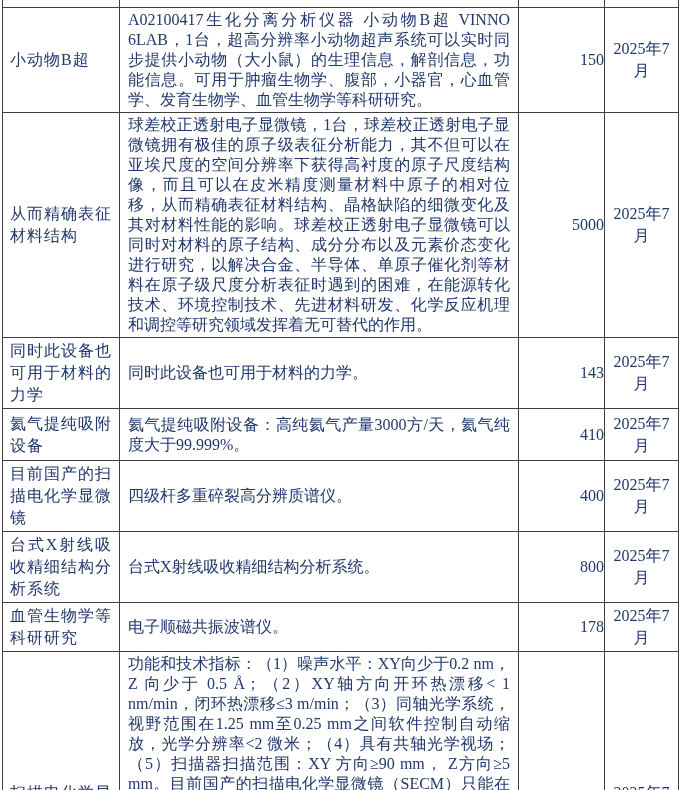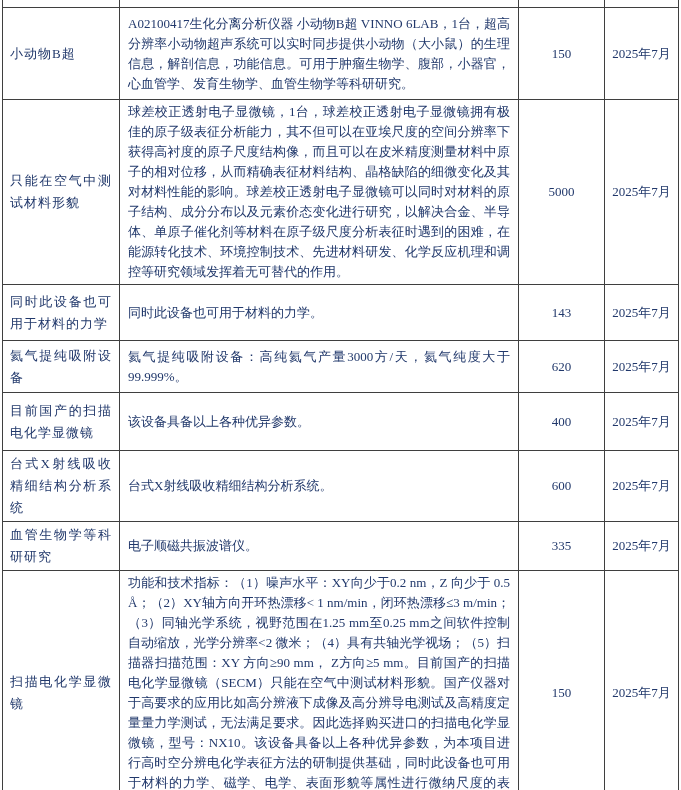--- a/index.html
+++ b/index.html
@@ -23,39 +23,39 @@
   table.doc-table{
     position:absolute;
     left:2px;
     top:-2px;
     border-collapse:collapse;
     table-layout:fixed;
     width:676px;
   }
   .doc-table td{
     border:1px solid var(--border-color);
-    font-size:13px;
+    font-size:16px;
     color:var(--text-color);
     overflow:hidden;
     vertical-align:middle;
     background:var(--bg-color);
   }
   td.name-cell{
     text-align:justify;
     padding:2px 7px;
     line-height:22px;
     letter-spacing:1px;
   }
   td.desc-cell{
     text-align:justify;
     padding:2px 8px;
     line-height:20px;
   }
   td.budget-cell{
-    text-align:center;
+    text-align:right;
     padding:2px 0;
   }
   td.date-cell{
     text-align:center;
     padding:2px 2px;
     line-height:22px;
   }
   tr.partial-row td{
     padding:0;
   }
@@ -79,58 +79,58 @@
     </tr>
 
     <tr style="height:92px">
       <td class="name-cell">小动物B超</td>
       <td class="desc-cell">A02100417生化分离分析仪器 小动物B超 VINNO 6LAB，1台，超高分辨率小动物超声系统可以实时同步提供小动物（大小鼠）的生理信息，解剖信息，功能信息。可用于肿瘤生物学、腹部，小器官，心血管学、发育生物学、血管生物学等科研研究。</td>
       <td class="budget-cell">150</td>
       <td class="date-cell">2025年7月</td>
     </tr>
 
     <tr style="height:182px">
-      <td class="name-cell">只能在空气中测试材料形貌</td>
+      <td class="name-cell">从而精确表征材料结构</td>
       <td class="desc-cell">球差校正透射电子显微镜，1台，球差校正透射电子显微镜拥有极佳的原子级表征分析能力，其不但可以在亚埃尺度的空间分辨率下获得高衬度的原子尺度结构像，而且可以在皮米精度测量材料中原子的相对位移，从而精确表征材料结构、晶格缺陷的细微变化及其对材料性能的影响。球差校正透射电子显微镜可以同时对材料的原子结构、成分分布以及元素价态变化进行研究，以解决合金、半导体、单原子催化剂等材料在原子级尺度分析表征时遇到的困难，在能源转化技术、环境控制技术、先进材料研发、化学反应机理和调控等研究领域发挥着无可替代的作用。</td>
       <td class="budget-cell">5000</td>
       <td class="date-cell">2025年7月</td>
     </tr>
 
     <tr style="height:56px">
       <td class="name-cell">同时此设备也可用于材料的力学</td>
       <td class="desc-cell">同时此设备也可用于材料的力学。</td>
       <td class="budget-cell">143</td>
       <td class="date-cell">2025年7月</td>
     </tr>
 
     <tr style="height:52px">
       <td class="name-cell">氦气提纯吸附设备</td>
       <td class="desc-cell">氦气提纯吸附设备：高纯氦气产量3000方/天，氦气纯度大于99.999%。</td>
-      <td class="budget-cell">620</td>
+      <td class="budget-cell">410</td>
       <td class="date-cell">2025年7月</td>
     </tr>
 
     <tr style="height:58px">
       <td class="name-cell">目前国产的扫描电化学显微镜</td>
-      <td class="desc-cell">该设备具备以上各种优异参数。</td>
+      <td class="desc-cell">四级杆多重碎裂高分辨质谱仪。</td>
       <td class="budget-cell">400</td>
       <td class="date-cell">2025年7月</td>
     </tr>
 
     <tr style="height:65px">
       <td class="name-cell">台式X射线吸收精细结构分析系统</td>
       <td class="desc-cell">台式X射线吸收精细结构分析系统。</td>
-      <td class="budget-cell">600</td>
+      <td class="budget-cell">800</td>
       <td class="date-cell">2025年7月</td>
     </tr>
 
     <tr style="height:42px">
       <td class="name-cell">血管生物学等科研研究</td>
       <td class="desc-cell">电子顺磁共振波谱仪。</td>
-      <td class="budget-cell">335</td>
+      <td class="budget-cell">178</td>
       <td class="date-cell">2025年7月</td>
     </tr>
 
     <tr style="height:230px">
       <td class="name-cell">扫描电化学显微镜</td>
       <td class="desc-cell">功能和技术指标：（1）噪声水平：XY向少于0.2 nm，Z 向少于 0.5 Å；（2）XY轴方向开环热漂移&lt; 1 nm/min，闭环热漂移≤3 m/min；（3）同轴光学系统，视野范围在1.25 mm至0.25 mm之间软件控制自动缩放，光学分辨率&lt;2 微米；（4）具有共轴光学视场；（5）扫描器扫描范围：XY 方向≥90 mm， Z方向≥5 mm。目前国产的扫描电化学显微镜（SECM）只能在空气中测试材料形貌。国产仪器对于高要求的应用比如高分辨液下成像及高分辨导电测试及高精度定量量力学测试，无法满足要求。因此选择购买进口的扫描电化学显微镜，型号：NX10。该设备具备以上各种优异参数，为本项目进行高时空分辨电化学表征方法的研制提供基础，同时此设备也可用于材料的力学、磁学、电学、表面形貌等属性进行微纳尺度的表征，有助于项目的顺利完成。</td>
       <td class="budget-cell">150</td>
       <td class="date-cell">2025年7月</td>
     </tr>
 

